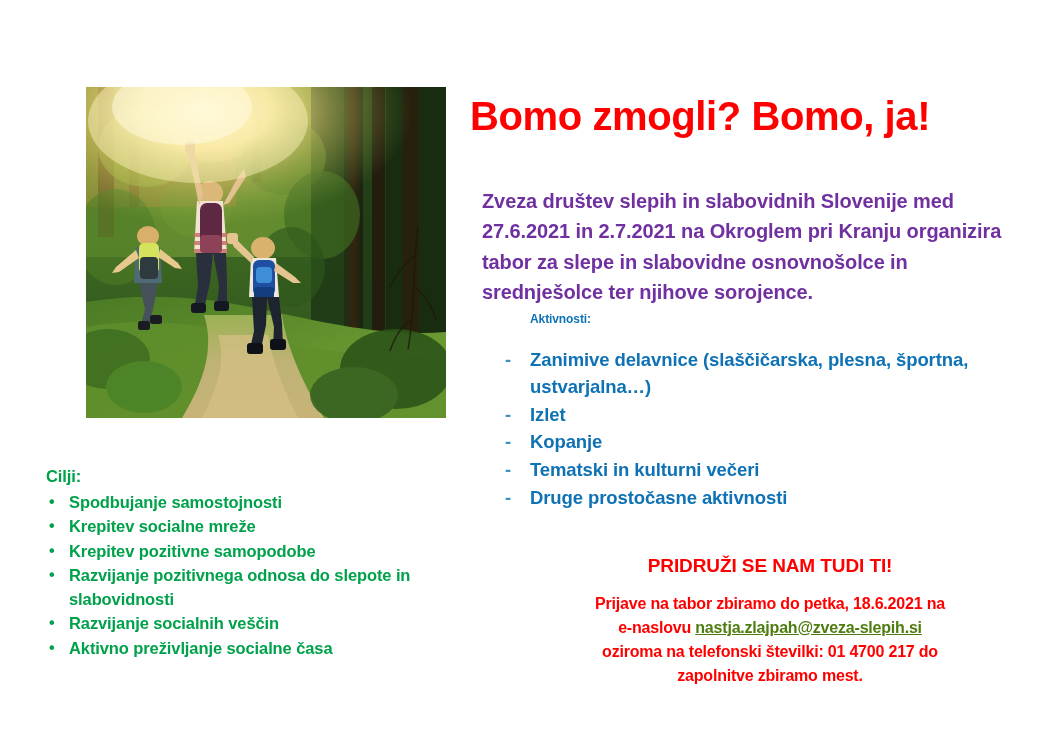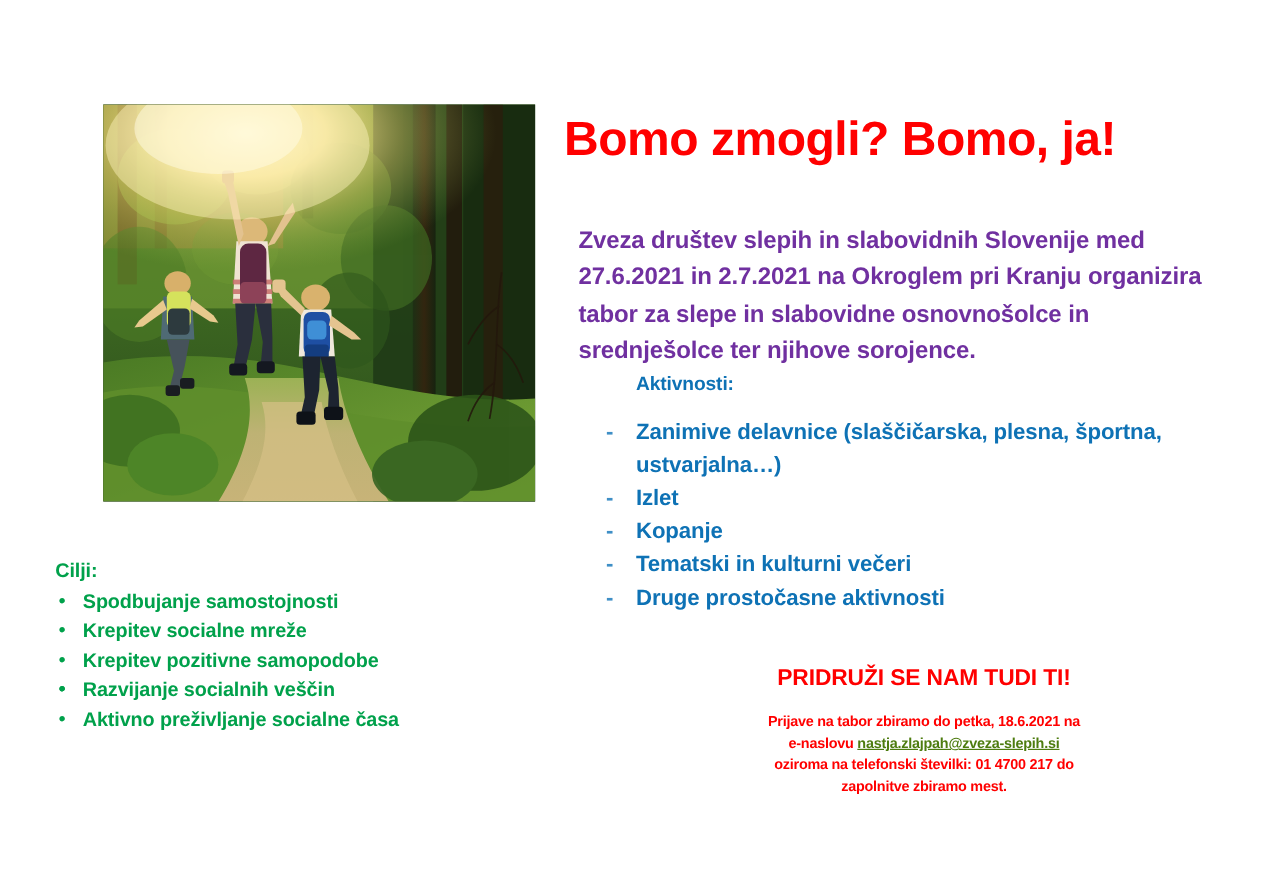--- a/index.html
+++ b/index.html
@@ -65,21 +65,21 @@
     font-weight: bold;
     line-height: 1.52;
     letter-spacing: -0.1px;
   }
 
   .act-heading {
     position: absolute;
     left: 530px;
     top: 312px;
     color: #0e72b5;
-    font-size: 16px;
+    font-size: 12px;
     font-weight: bold;
     letter-spacing: -0.1px;
   }
 
   .act-list {
     position: absolute;
     left: 503px;
     top: 347px;
     width: 500px;
     list-style: none;
@@ -153,21 +153,21 @@
     font-weight: bold;
     letter-spacing: -0.1px;
   }
   .cta-body {
     position: absolute;
     left: 520px;
     top: 592px;
     width: 500px;
     text-align: center;
     color: #ff0000;
-    font-size: 12px;
+    font-size: 16px;
     font-weight: bold;
     line-height: 1.5;
     letter-spacing: -0.2px;
   }
   .cta-email {
     color: #4d7c0f;
     text-decoration: underline;
     font-weight: bold;
   }
 </style>
@@ -343,20 +343,21 @@
     <li>
       <span class="goal-bullet">•</span>
       <span>Krepitev socialne mreže</span>
     </li>
     <li>
       <span class="goal-bullet">•</span>
       <span>Krepitev pozitivne samopodobe</span>
     </li>
     <li>
       <span class="goal-bullet">•</span>
+      <span>Razvijanje pozitivnega odnosa do slepote in slabovidnosti</span>
     </li>
     <li>
       <span class="goal-bullet">•</span>
       <span>Razvijanje socialnih veščin</span>
     </li>
     <li>
       <span class="goal-bullet">•</span>
       <span>Aktivno preživljanje socialne časa</span>
     </li>
   </ul>

